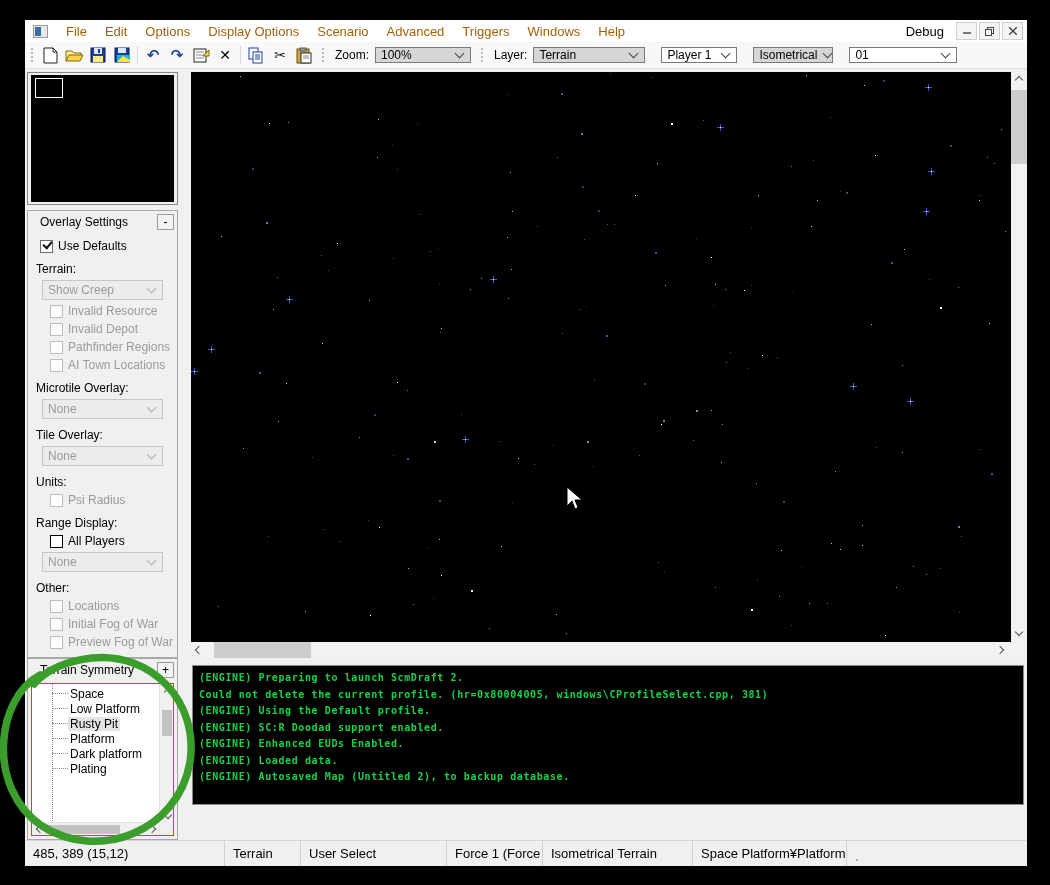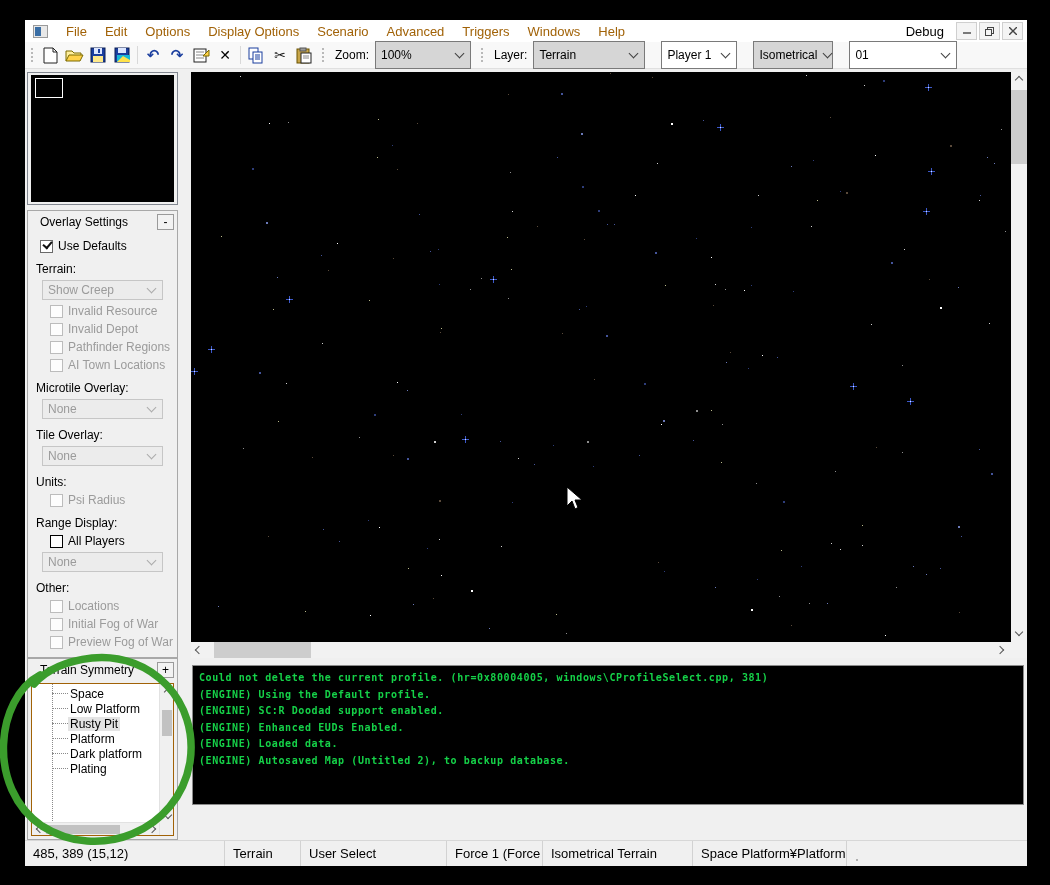--- a/index.html
+++ b/index.html
@@ -25,21 +25,21 @@
   .mdi-btn{width:21px;height:18px;border:1px solid #cfcfcf;background:#f4f4f4;display:flex;align-items:center;justify-content:center;margin-left:2px;}
   
   .toolbar{height:27px;background:#f8f8f8;border-bottom:1px solid #e0e0e0;display:flex;align-items:center;font-size:12px;flex:0 0 auto;}
   .grip{width:5px;height:18px;margin:0 4px;background-image:radial-gradient(circle,#b9b9b9 1px,transparent 1.2px);background-size:4px 4px;background-position:1px 1px;}
   .tbtn{width:24px;height:22px;display:flex;align-items:center;justify-content:center;}
   .tsep{width:1px;height:18px;background:#d9d9d9;margin:0 3px;}
   .glyph{font-family:"DejaVu Sans",sans-serif;font-weight:bold;}
   .undo-glyph,.redo-glyph{color:#1b3e9e;font-size:15px;line-height:1;}
   .cut-glyph{font-size:14px;color:#111;}
   .x-glyph{font-size:14px;color:#000;font-weight:bold;}
-  .combo{height:28px;border:1px solid #7a7a7a;background:#d6d6d6;display:flex;align-items:center;padding:0 5px;margin:0 4px;color:#000;}
+  .combo{height:16px;border:1px solid #7a7a7a;background:#d6d6d6;display:flex;align-items:center;padding:0 5px;margin:0 4px;color:#000;}
   .combo.white{background:#fff;}
   .combo .val{flex:1;}
   .chev{width:10px;height:10px;position:relative;margin-left:6px;flex:0 0 auto;}
   .chev::after{content:'';position:absolute;left:1px;top:0;width:6px;height:6px;border-right:1.4px solid #404040;border-bottom:1.4px solid #404040;transform:rotate(45deg);}
   .combo.disabled{border-color:#c6c6c6;background:#ececec;color:#9b9b9b;}
   .combo.disabled .chev::after{border-color:#ababab;}
   .tb-label{margin:0 2px 0 6px;}
   
   .content{flex:1;display:flex;background:#f0f0f0;min-height:0;gap:11px;}
   
@@ -600,20 +600,21 @@
           <span class="scroll-arrow arr-left"></span>
           <span class="hthumb"></span>
           <span class="spacer"></span>
           <span class="scroll-arrow arr-right"></span>
         </div>
         <div class="corner"></div>
       </div>
       <div class="console-wrap">
         <div class="console-log" style="color: rgb(21, 209, 72);">
 
+        <div class="console-line">(ENGINE) Preparing to launch ScmDraft 2.</div>
             <div class="console-line">Could not delete the current profile. (hr=0x80004005, windows\CProfileSelect.cpp, 381)</div>
             <div class="console-line">(ENGINE) Using the Default profile.</div>
             <div class="console-line">(ENGINE) SC:R Doodad support enabled.</div>
             <div class="console-line">(ENGINE) Enhanced EUDs Enabled.</div>
             <div class="console-line">(ENGINE) Loaded data.</div>
             <div class="console-line">(ENGINE) Autosaved Map (Untitled 2), to backup database.</div>
           </div>
       </div>
     </div>
   </div>

